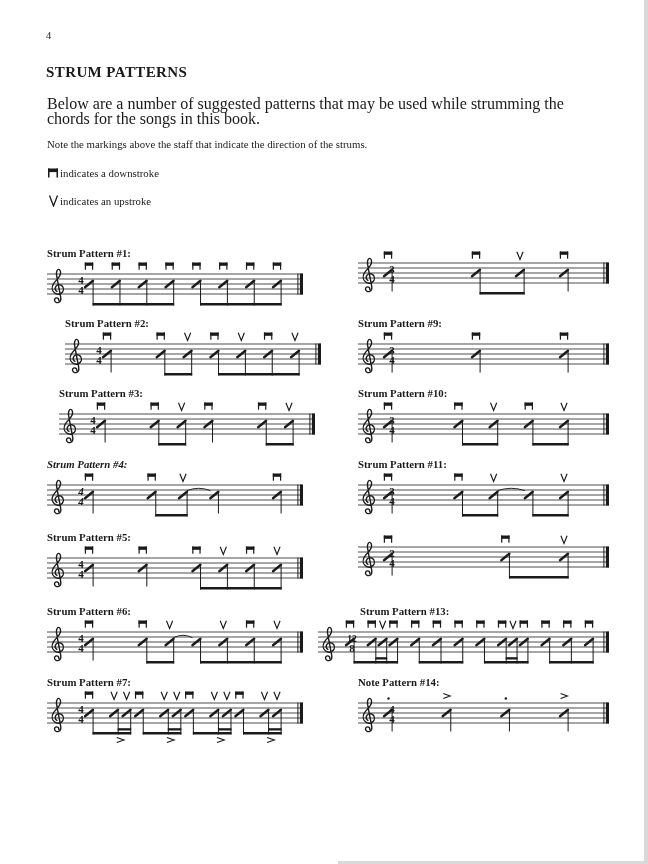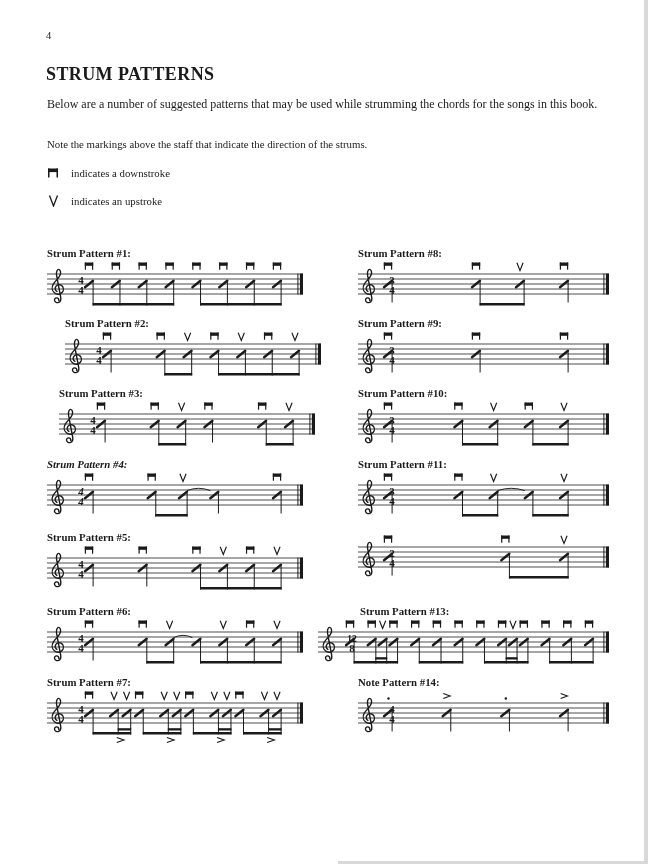--- a/index.html
+++ b/index.html
@@ -3,24 +3,24 @@
 <meta charset="utf-8">
 <style>
   html,body{margin:0;padding:0;}
   body{
     width:648px;height:864px;position:relative;overflow:hidden;
     background:#ffffff;color:#1a1a1a;
     font-family:"Liberation Serif", serif;
   }
   .abs{position:absolute;}
   #page-number{left:46px;top:30px;font-size:10.5px;}
-  #page-title{left:46px;top:64px;font-size:18px;font-weight:bold;letter-spacing:.4px;}
-  #intro{left:47px;top:97px;font-size:12px;line-height:14.6px;width:560px;}
+  #page-title{left:46px;top:64px;font-size:15px;font-weight:bold;letter-spacing:.4px;}
+  #intro{left:47px;top:97px;font-size:16px;line-height:14.6px;width:560px;}
   #note-line{left:47px;top:138px;font-size:10.8px;}
-  .legend-row{display:flex;align-items:center;gap:11px;font-size:10.8px;}
+  .legend-row{display:flex;align-items:center;gap:0;font-size:10.8px;}
   #legend-down{left:47px;top:167px;}
   #legend-up{left:47px;top:194px;}
   .pattern{height:70px;}
   .pattern-label{font-weight:bold;font-size:10.8px;height:11px;}
   .pattern svg{display:block;margin-top:2px;overflow:visible;}
   #page-edge-right{right:0;top:0;width:4px;height:864px;background:#d9d9d9;}
   #page-edge-bottom{right:0;bottom:0;width:310px;height:3px;background:#d9d9d9;}
 </style>
 </head>
 <body>
@@ -385,21 +385,20 @@
         <rect x="120.8" y="39.2" width="13.533333333333346" height="2.3" fill="#1a1a1a"></rect>
         <rect x="170.9333333333333" y="39.2" width="13.533333333333331" height="2.3" fill="#1a1a1a"></rect>
         <rect x="221.06666666666666" y="39.2" width="13.533333333333331" height="2.3" fill="#1a1a1a"></rect>
         <path d="M69.73333333333333,48.5 L76.93333333333332,51 L69.73333333333333,53.5" fill="none" stroke="#1a1a1a" stroke-width="1.15"></path>
         <path d="M119.86666666666667,48.5 L127.06666666666666,51 L119.86666666666667,53.5" fill="none" stroke="#1a1a1a" stroke-width="1.15"></path>
         <path d="M169.99999999999997,48.5 L177.19999999999996,51 L169.99999999999997,53.5" fill="none" stroke="#1a1a1a" stroke-width="1.15"></path>
         <path d="M220.13333333333335,48.5 L227.33333333333334,51 L220.13333333333335,53.5" fill="none" stroke="#1a1a1a" stroke-width="1.15"></path>
       </svg>
     </div>
     <div class="abs pattern" style="left: 358px; top: 247px; width: 251px;">
-      <div class="pattern-label" style="margin-left: 0px;">Strum Pattern #8:</div>
       <svg width="251" height="58" viewBox="0 0 251 58">
         <rect x="0" y="13.55" width="251" height="0.9" fill="#3a3a3a"></rect>
         <rect x="0" y="18.55" width="251" height="0.9" fill="#3a3a3a"></rect>
         <rect x="0" y="23.55" width="251" height="0.9" fill="#3a3a3a"></rect>
         <rect x="0" y="28.55" width="251" height="0.9" fill="#3a3a3a"></rect>
         <rect x="0" y="33.55" width="251" height="0.9" fill="#3a3a3a"></rect>
         <rect x="245.4" y="13.6" width="1" height="20.9" fill="#1a1a1a"></rect>
         <rect x="247.9" y="13.6" width="3.1" height="20.9" fill="#1a1a1a"></rect>
         <path d="M10.2,18.4 C9.3,14.9 9.2,12.4 10.0,10.7 C10.8,9.0 12.3,8.9 13.1,10.5 C14.0,12.3 13.5,14.8 11.9,17.1 C10.3,19.4 7.7,21.7 6.3,24.1 C4.5,27.1 5.0,30.8 7.4,32.8 C9.9,34.9 13.5,34.6 15.3,32.3 C16.9,30.2 16.6,27.2 14.7,25.6 C12.8,24.0 10.1,24.4 8.9,26.3 C7.8,28.1 8.3,30.3 9.9,31.4 M10.2,19.0 L13.6,36.6 C14.2,39.6 13.6,41.7 11.7,42.4 C9.9,43.1 8.0,42.3 7.6,40.7 C7.2,39.1 8.2,37.8 9.7,37.9 C11.2,38.0 12.0,39.2 11.8,40.6" fill="none" stroke="#1a1a1a" stroke-width="1.4" stroke-linecap="round"></path>
         <text x="34" y="23.6" text-anchor="middle" font-size="11" font-weight="bold" fill="#1a1a1a" font-family="&quot;Liberation Serif&quot;, serif">3</text>

